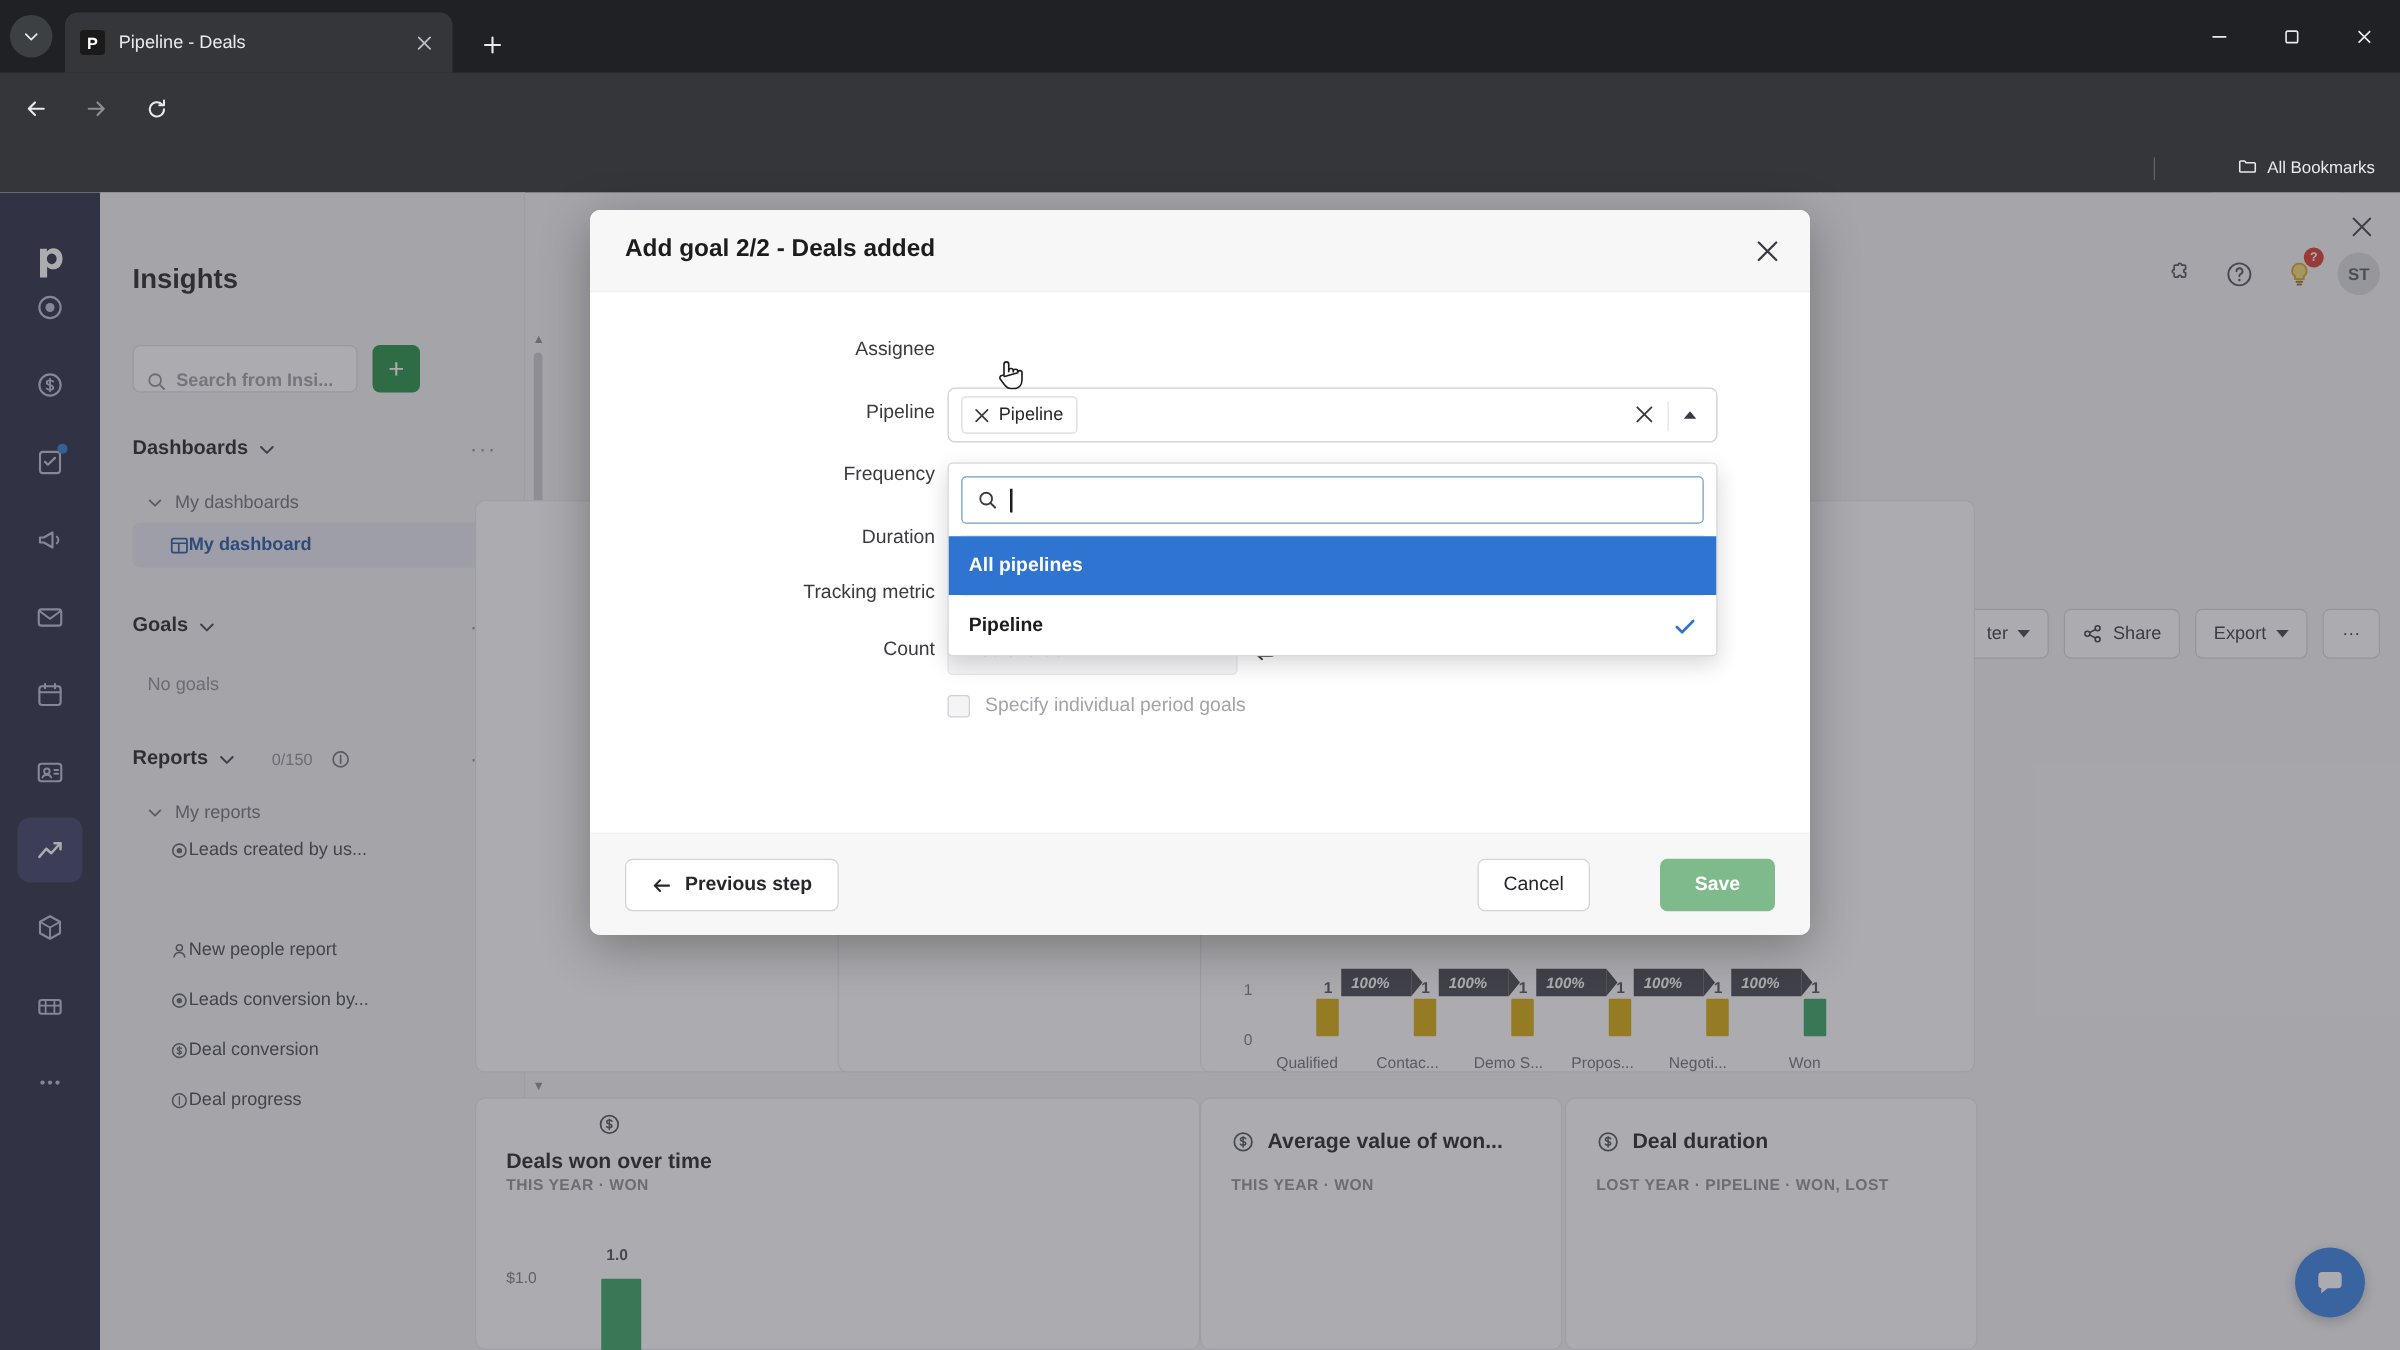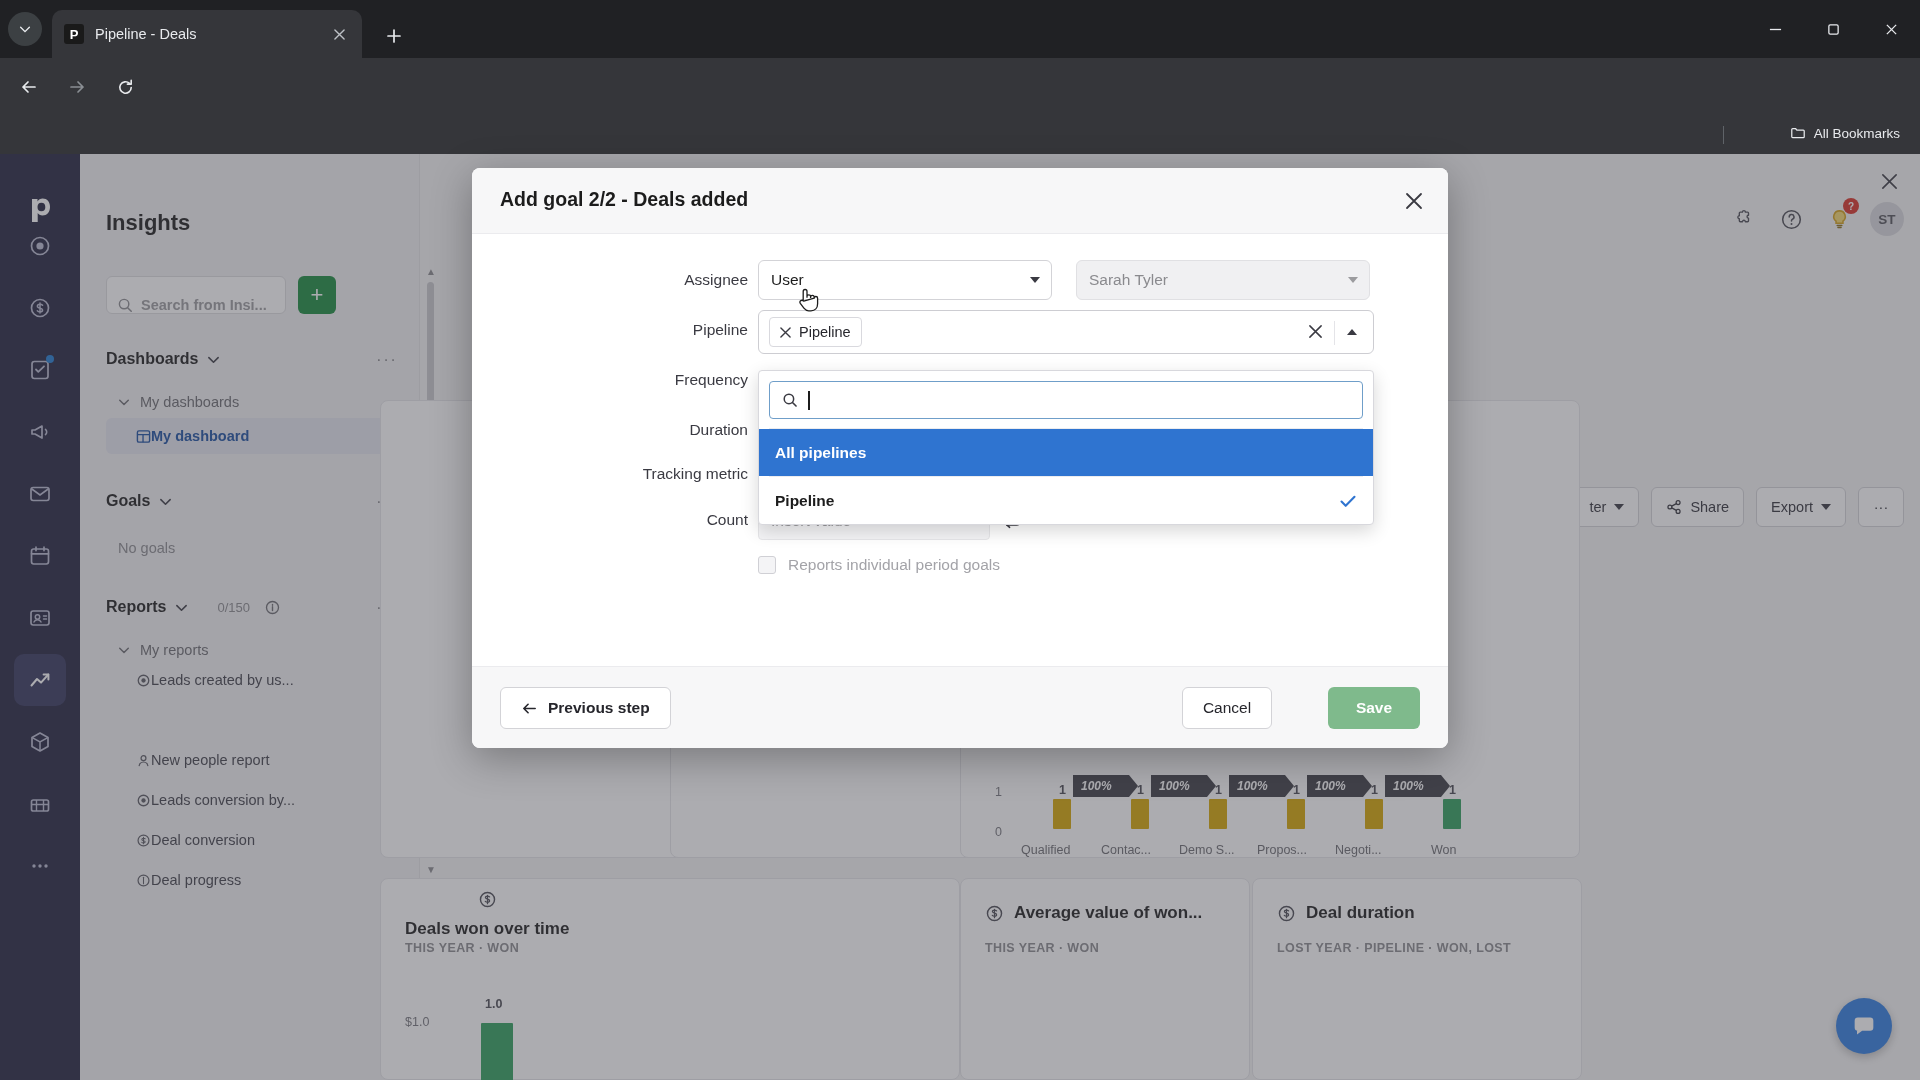--- a/index.html
+++ b/index.html
@@ -664,32 +664,20 @@
     <div class="modal-head"></div>
     <div class="modal-title">Add goal 2/2 - Deals added</div>
     <div class="modal-close">
       <svg viewBox="0 0 20 20" width="20" height="20">
           <path d="M3 3l14 14M17 3L3 17" stroke="#3a3a42" stroke-width="1.8" stroke-linecap="round"></path>
         </svg>
     </div>
 
     <div class="frow" style="top:92px">
       <div class="flabel-r">Assignee</div>
-      <div class="fctl">
-        <div class="sel">
-          <span>User</span>
-          <span class="caret"></span>
-        </div>
-      </div>
-      <div class="fctl" style="left:604px">
-        <div class="sel disabled">
-          <span>Sarah Tyler</span>
-          <span class="caret light"></span>
-        </div>
-      </div>
     </div>
 
     <div class="frow" style="top:142px">
       <div class="flabel-r">Pipeline</div>
       <div class="fctl">
         <div class="multisel">
           <div class="chip">
             <svg viewBox="0 0 12 12" width="11" height="11">
                 <path d="M1 1l10 10M11 1L1 11" stroke="#3a3a42" stroke-width="1.5" stroke-linecap="round"></path>
               </svg>
@@ -729,21 +717,21 @@
               <path d="M5 8.4h10.4A2.6 2.6 0 0 1 18 11v2a2.6 2.6 0 0 1-2.6 2.6H5" stroke="#3a3a42" stroke-width="1.6" fill="none" stroke-linecap="round"></path>
               <path d="M8 12.6L5 15.6 8 18.2" stroke="#3a3a42" stroke-width="1.6" fill="none" stroke-linecap="round" stroke-linejoin="round"></path>
               <path d="M5 8.4V5" stroke="#3a3a42" stroke-width="1.6" stroke-linecap="round"></path>
             </svg>
         </div>
       </div>
     </div>
 
     <div class="chk-row" style="top:388px">
       <div class="chk"></div>
-      <span class="chk-lab">Reports individual period goals</span>
+      <span class="chk-lab">Specify individual period goals</span>
     </div>
 
     <div class="dropdown">
       <div class="dd-searchwrap">
         <div class="dd-search">
           <svg viewBox="0 0 18 18" width="16" height="16">
               <circle cx="7.8" cy="7.8" r="5.3" stroke="#3a3a42" stroke-width="1.7" fill="none"></circle>
               <path d="M11.8 11.8l4 4" stroke="#3a3a42" stroke-width="1.8" stroke-linecap="round"></path>
             </svg>
           <span class="caret-blink"></span>

